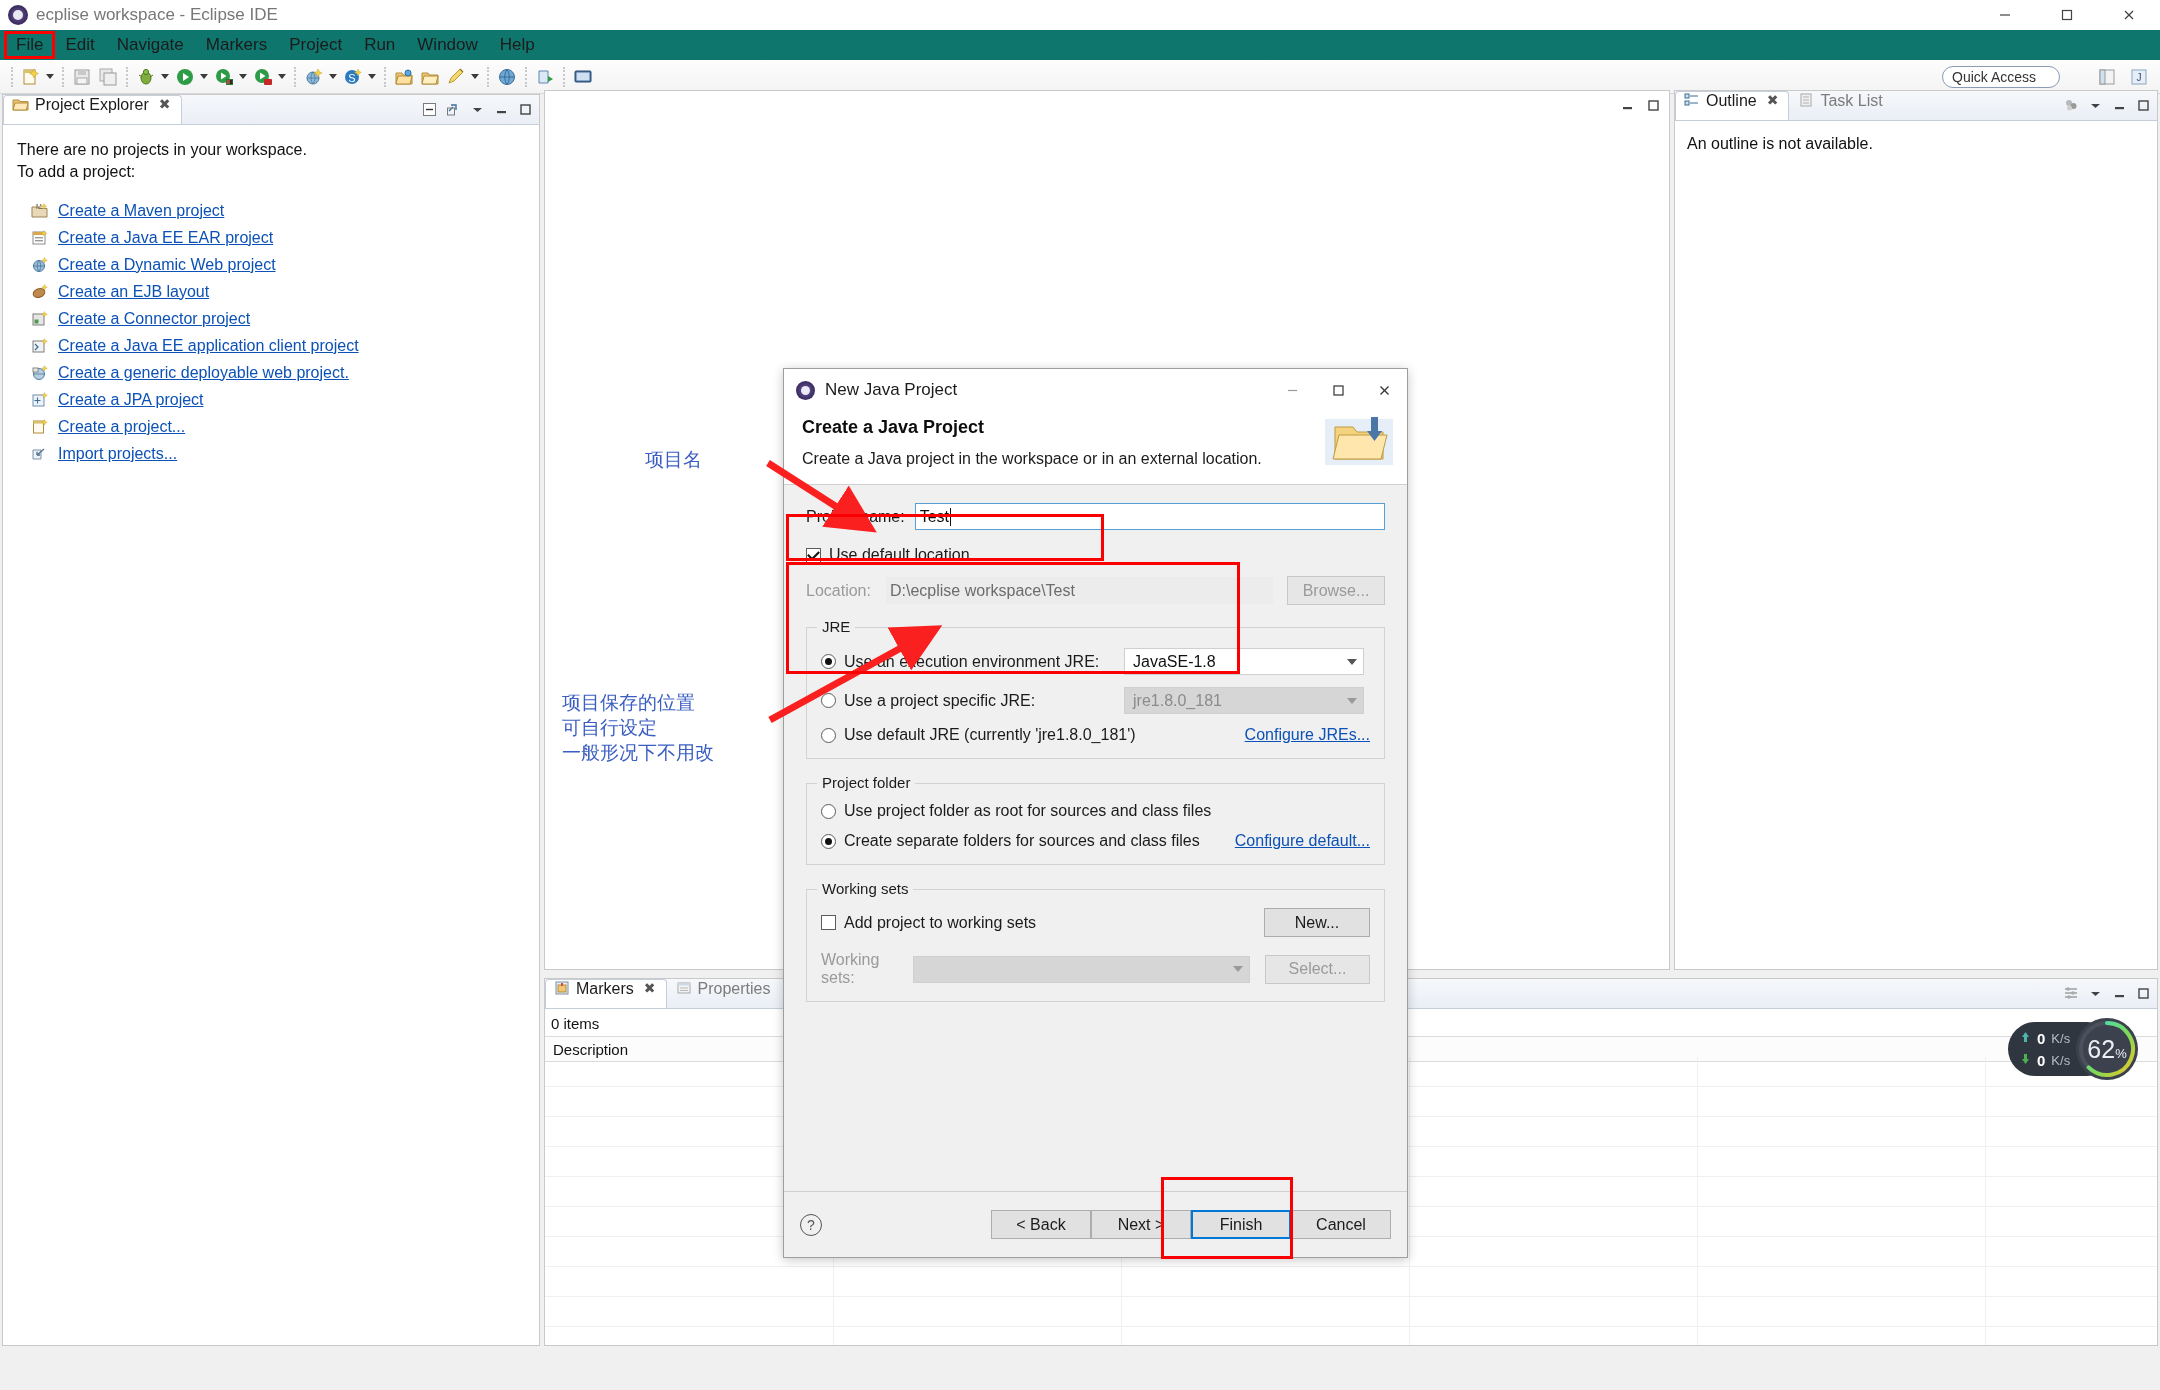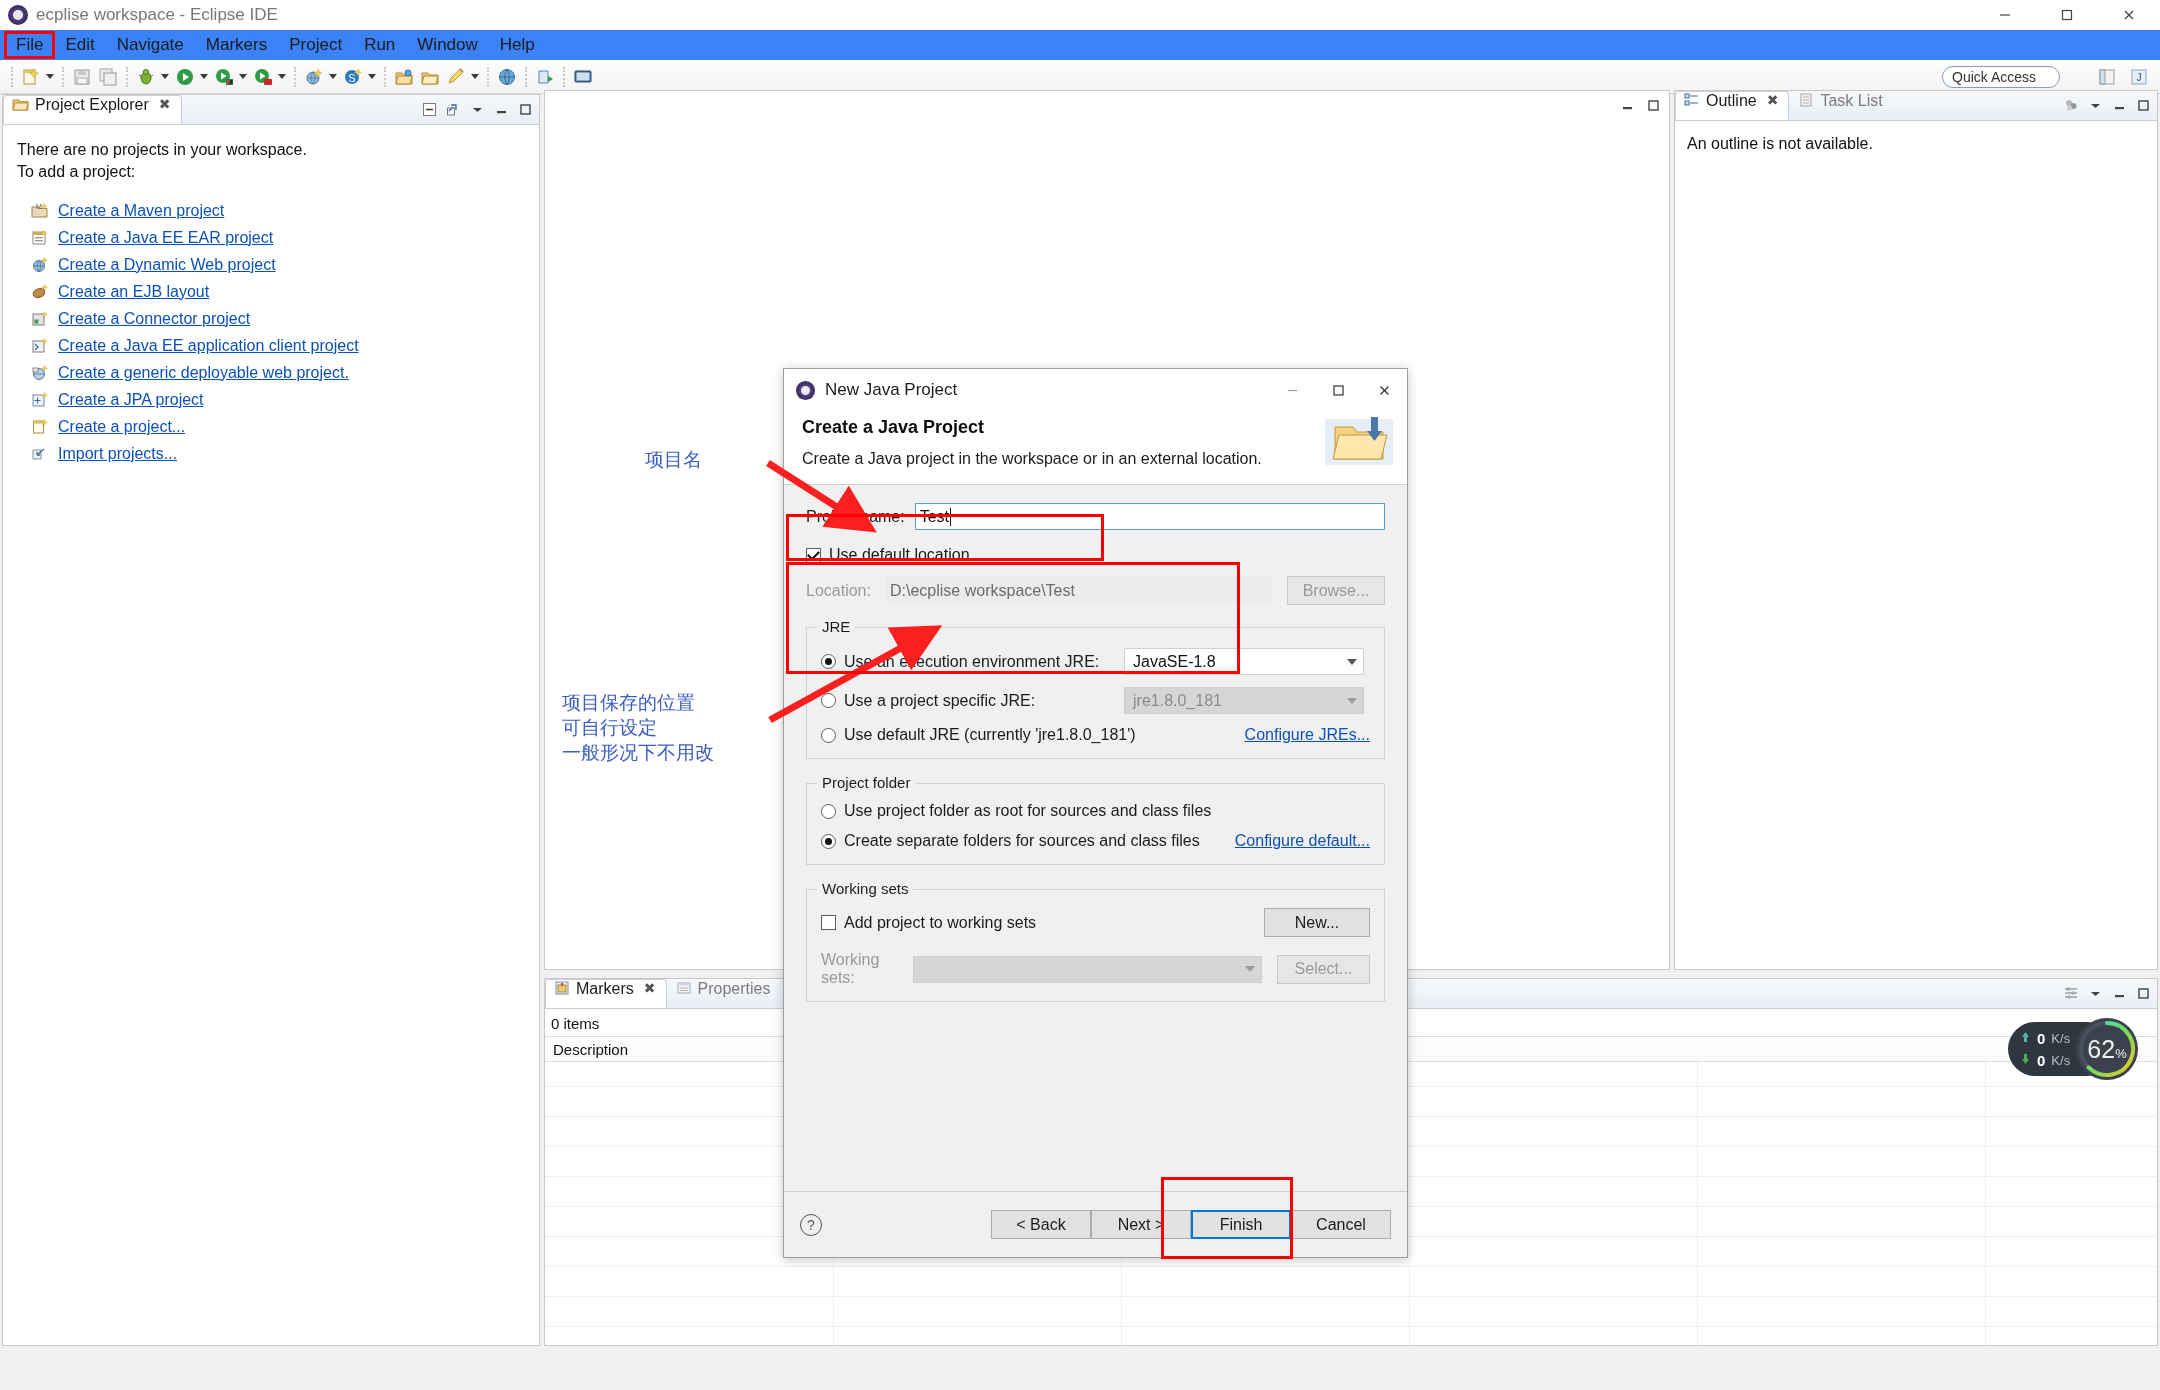--- a/index.html
+++ b/index.html
@@ -41,21 +41,21 @@
   }
   .win-btn {
     width: 62px; height: 30px; display: flex; align-items: center; justify-content: center;
     color: #444; font-size: 17px;
   }
   .win-btn svg { display:block; }
 
   
   .menubar {
     position: absolute; left: 0; top: 30px; width: 2160px; height: 30px;
-    background: #3b82f6;
+    background: #0f766e;
     display: flex; align-items: center; padding-left: 6px;
   }
   .menu-item {
     font-size: 17px; color: #1b1b1b; padding: 2px 10px; margin-right: 2px;
     position: relative; white-space: nowrap;
   }
   .menu-item.highlight {
     outline: 3px solid #ff0000; outline-offset: -1px;
   }
 
@@ -945,21 +945,21 @@
           <span class="lbl" style="margin-left:8px;">Add project to working sets</span>
           <div class="btn" style="margin-left:auto; width:106px;">New...</div>
         </div>
 
         <div class="row">
           <span class="lbl dim" style="width:92px;">Working sets:</span>
           <div class="combo disabled" style="flex:1;">
             <span></span>
             <span class="chev"></span>
           </div>
-          <div class="btn disabled" style="margin-left:15px; width:93px;">Select...</div>
+          <div class="btn disabled" style="margin-left:15px; width:105px;">Select...</div>
         </div>
       </div>
 
     </div>
 
     <div class="dlg-footer">
       <div class="help-ico">?</div>
       <div class="footer-btns">
         <div class="btn">&lt; Back</div>
         <div class="btn">Next &gt;</div>

